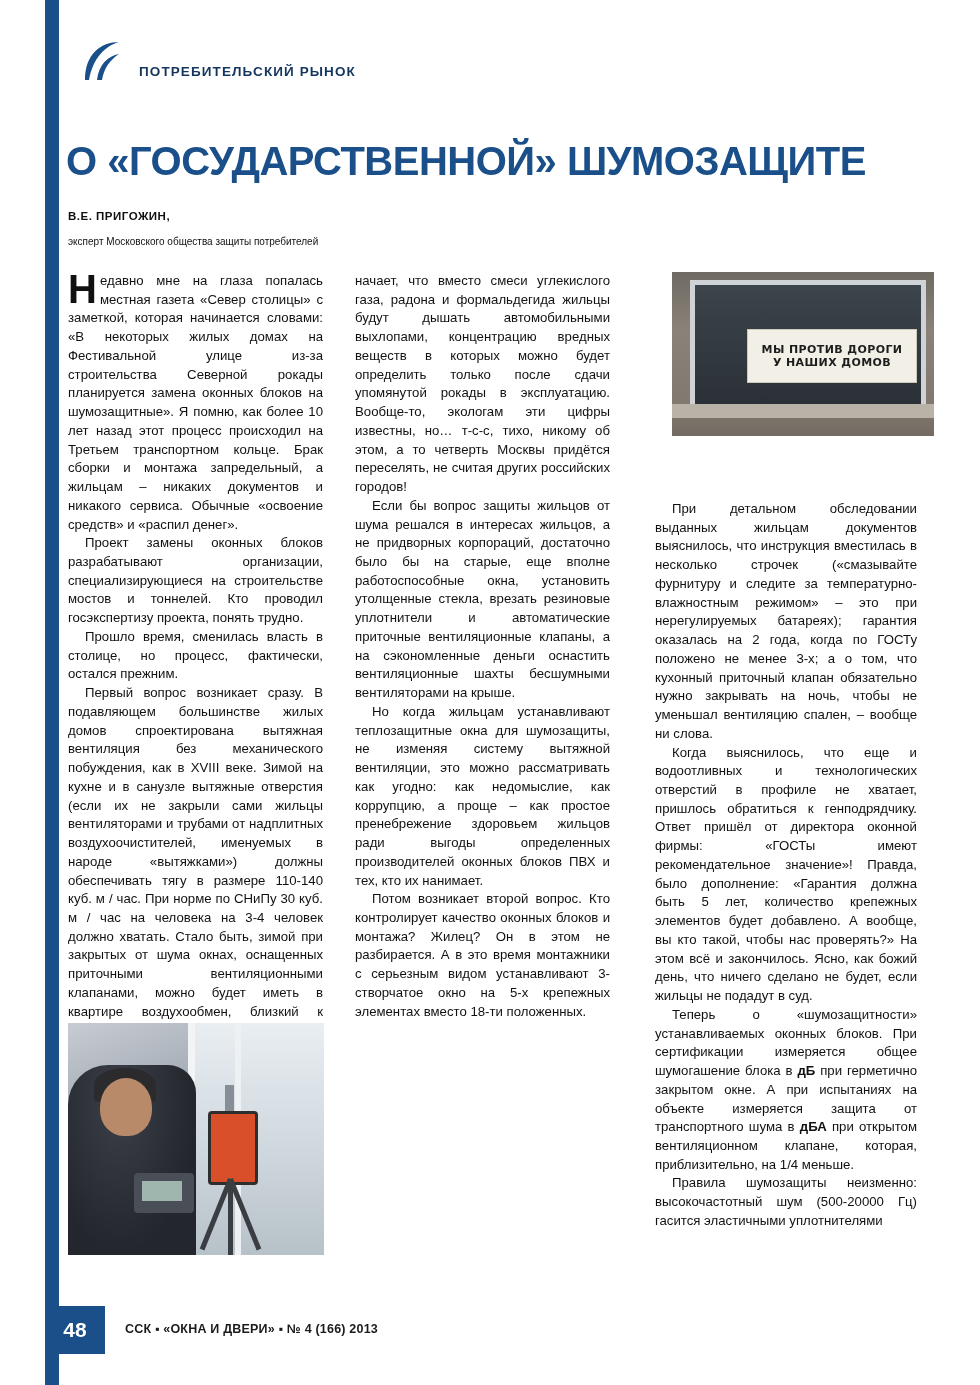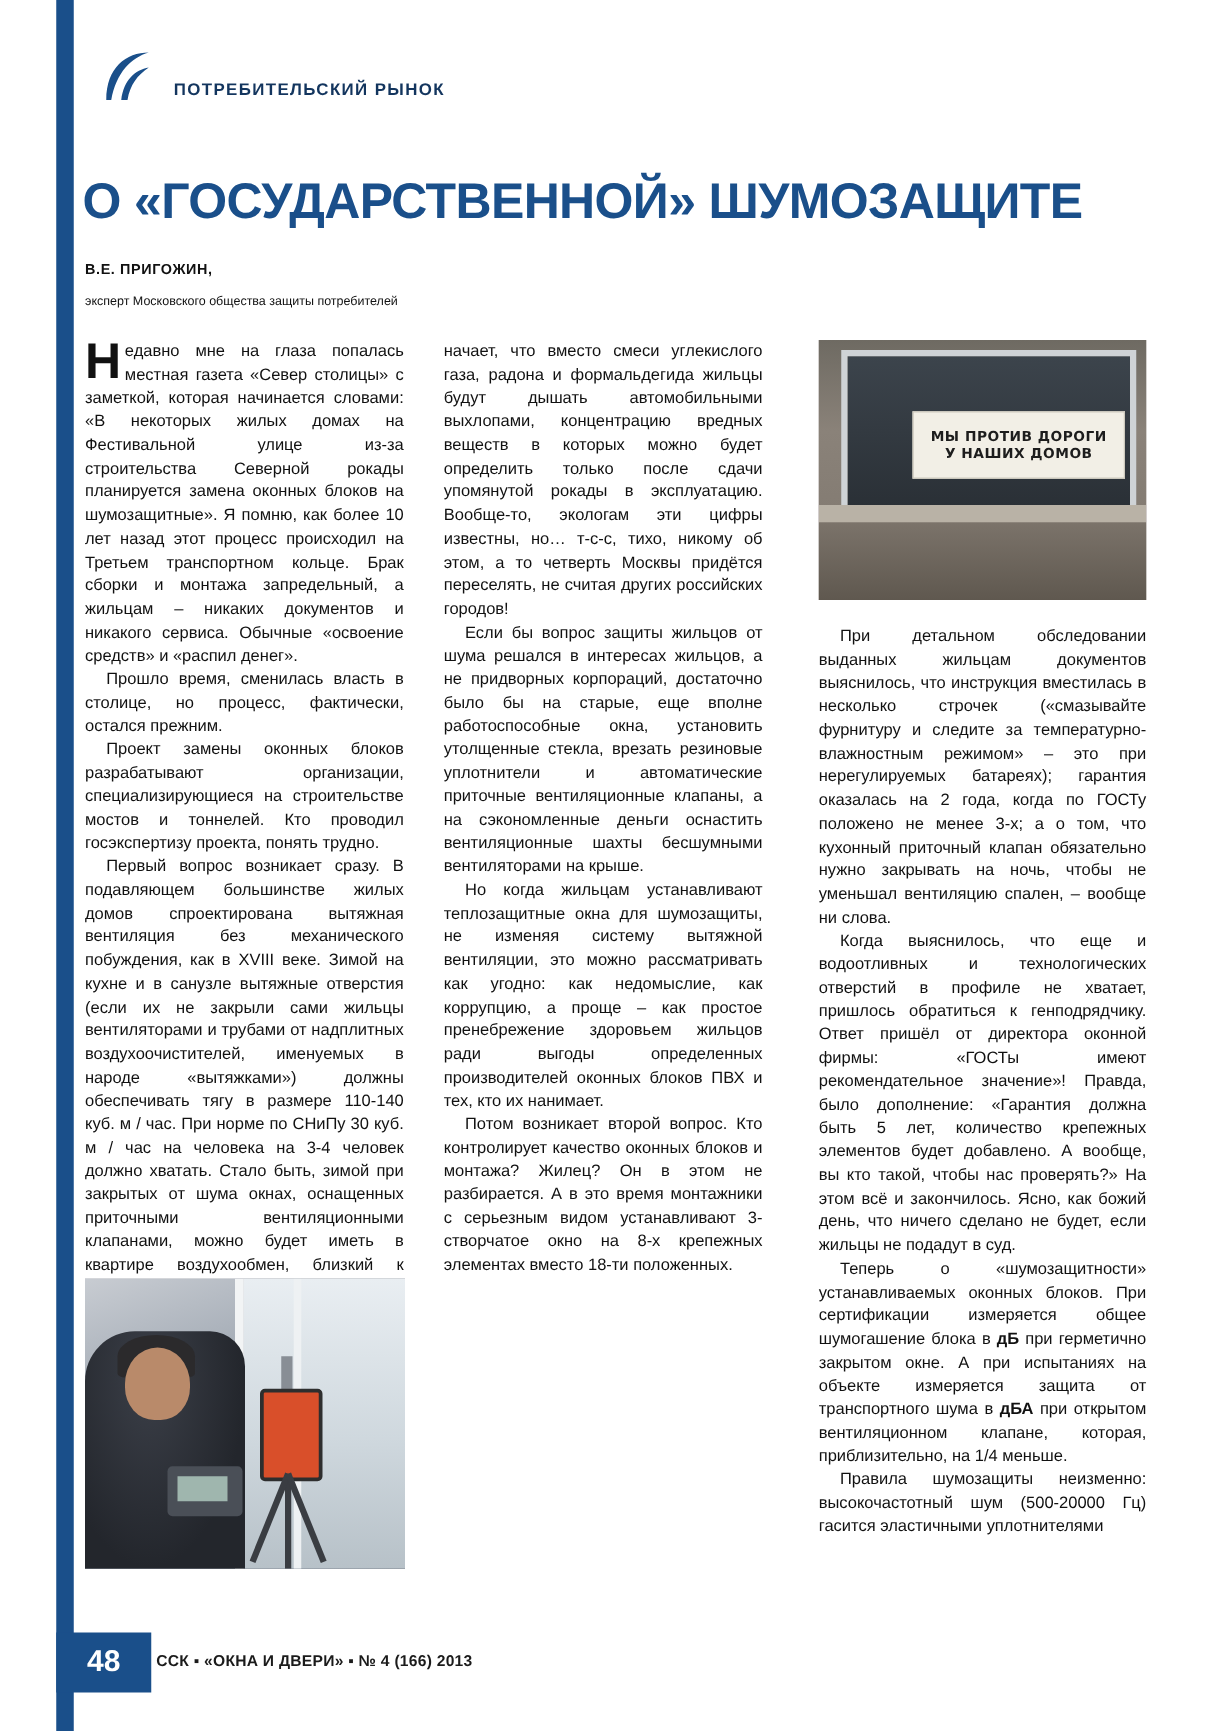--- a/index.html
+++ b/index.html
@@ -175,24 +175,24 @@
     background: #4a4f57; border-radius: 4px;
   }
   .photo1 .meter:after {
     content: ""; position: absolute; left: 8px; top: 8px;
     width: 40px; height: 20px; background: #9fb6ae;
   }
 
   
   .photo3 {
     position: absolute;
-    left: 655px;
+    left: 672px;
     top: 272px;
     width: 262px;
-    height: 208px;
+    height: 164px;
     overflow: hidden;
     background: #6d6257;
   }
   .photo3 .wall {
     position: absolute; left: 0; top: 0; width: 100%; height: 100%;
     background: linear-gradient(180deg, #6e6a62 0%, #8a8279 35%, #7d756c 100%);
   }
   .photo3 .win {
     position: absolute; left: 18px; top: 8px; width: 226px; height: 120px;
     background: linear-gradient(180deg, #3c444c 0%, #2a3036 100%);
@@ -215,25 +215,25 @@
   .photo3 .base {
     position: absolute; left: 0; top: 146px; width: 100%; height: 62px;
     background: linear-gradient(180deg, #7b736a 0%, #5f584f 100%);
   }
 
   
   .footer-num {
     position: absolute;
     left: 45px;
     top: 1306px;
-    width: 76px;
+    width: 60px;
     height: 48px;
     background: #1a4f8a;
     color: #ffffff;
-    font-size: 24px;
+    font-size: 21px;
     font-weight: bold;
     display: flex;
     align-items: center;
     justify-content: center;
   }
   .footer-text {
     position: absolute;
     left: 125px;
     top: 1322px;
     font-size: 12.5px;
@@ -260,22 +260,22 @@
     <div class="rubric">ПОТРЕБИТЕЛЬСКИЙ РЫНОК</div>
   </div>
 
   <div class="title">О «ГОСУДАРСТВЕННОЙ» ШУМОЗАЩИТЕ</div>
 
   <div class="author">В.Е. ПРИГОЖИН,</div>
   <div class="author-desc">эксперт Московского общества защиты потребителей</div>
 
   <div class="col" id="col1">
     <p class="first"><span class="dropcap">Н</span><span>едавно мне на глаза попалась местная газета «Север столицы» с заметкой, которая начинается словами: «В некоторых жилых домах на Фестивальной улице из-за строительства Северной рокады планируется замена оконных блоков на шумозащитные». Я помню, как более 10 лет назад этот процесс происходил на Третьем транспортном кольце. Брак сборки и монтажа запредельный, а жильцам – никаких документов и никакого сервиса. Обычные «освоение средств» и «распил денег».</span></p>
+    <p><span>Проект замены оконных блоков разрабатывают организации, специализирующиеся на строительстве мостов и тоннелей. Кто проводил госэкспертизу проекта, понять трудно.</span></p>
     <p><span>Прошло время, сменилась власть в столице, но процесс, фактически, остался прежним.</span></p>
-    <p><span>Проект замены оконных блоков разрабатывают организации, специализирующиеся на строительстве мостов и тоннелей. Кто проводил госэкспертизу проекта, понять трудно.</span></p>
     <p><span>Первый вопрос возникает сразу. В подавляющем большинстве жилых домов спроектирована вытяжная вентиляция без механического побуждения, как в XVIII веке. Зимой на кухне и в санузле вытяжные отверстия (если их не закрыли сами жильцы вентиляторами и трубами от надплитных воздухоочистителей, именуемых в народе «вытяжками») должны обеспечивать тягу в размере 110-140 куб. м / час. При норме по СНиПу 30 куб. м / час на человека на 3-4 человек должно хватать. Стало быть, зимой при закрытых от шума окнах, оснащенных приточными вентиляционными клапанами, можно будет иметь в квартире воздухообмен, близкий к нормативному. В переводе это оз-</span></p>
   </div>
 
   <div class="photo1">
     <div class="sky"></div>
     <div class="window"></div>
     <div class="person"></div>
     <div class="hair"></div>
     <div class="head"></div>
     <div class="mic"></div>
@@ -285,21 +285,21 @@
       <span style="left:42px; transform: rotate(0deg);"></span>
       <span style="left:42px; transform: rotate(22deg);"></span>
       <span style="left:42px; transform: rotate(-22deg);"></span>
     </div>
   </div>
 
   <div class="col" id="col2">
     <p class="first"><span>начает, что вместо смеси углекислого газа, радона и формальдегида жильцы будут дышать автомобильными выхлопами, концентрацию вредных веществ в которых можно будет определить только после сдачи упомянутой рокады в эксплуатацию. Вообще-то, экологам эти цифры известны, но… т-с-с, тихо, никому об этом, а то четверть Москвы придётся переселять, не считая других российских городов!</span></p>
     <p><span>Если бы вопрос защиты жильцов от шума решался в интересах жильцов, а не придворных корпораций, достаточно было бы на старые, еще вполне работоспособные окна, установить утолщенные стекла, врезать резиновые уплотнители и автоматические приточные вентиляционные клапаны, а на сэкономленные деньги оснастить вентиляционные шахты бесшумными вентиляторами на крыше.</span></p>
     <p><span>Но когда жильцам устанавливают теплозащитные окна для шумозащиты, не изменяя систему вытяжной вентиляции, это можно рассматривать как угодно: как недомыслие, как коррупцию, а проще – как простое пренебрежение здоровьем жильцов ради выгоды определенных производителей оконных блоков ПВХ и тех, кто их нанимает.</span></p>
-    <p><span>Потом возникает второй вопрос. Кто контролирует качество оконных блоков и монтажа? Жилец? Он в этом не разбирается. А в это время монтажники с серьезным видом устанавливают 3-створчатое окно на 8-х крепежных элементах вместо 18-ти положенных.</span></p>
+    <p><span>Потом возникает второй вопрос. Кто контролирует качество оконных блоков и монтажа? Жилец? Он в этом не разбирается. А в это время монтажники с серьезным видом устанавливают 3-створчатое окно на 5-х крепежных элементах вместо 18-ти положенных.</span></p>
   </div>
 
   <div class="photo3">
     <div class="wall"></div>
     <div class="win">
       <div class="banner">
         <div class="l1">МЫ ПРОТИВ ДОРОГИ</div>
         <div class="l2">У НАШИХ ДОМОВ</div>
       </div>
     </div>

